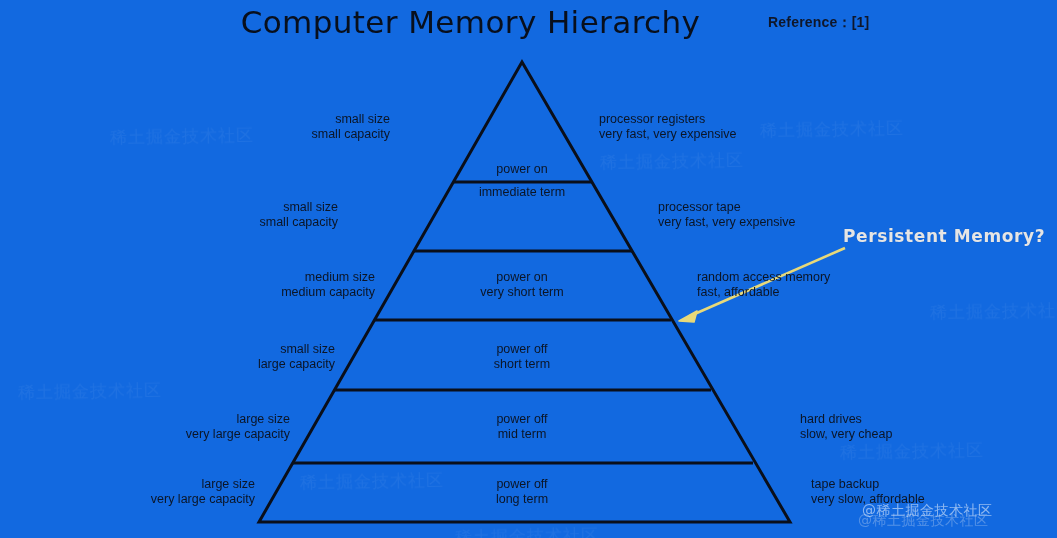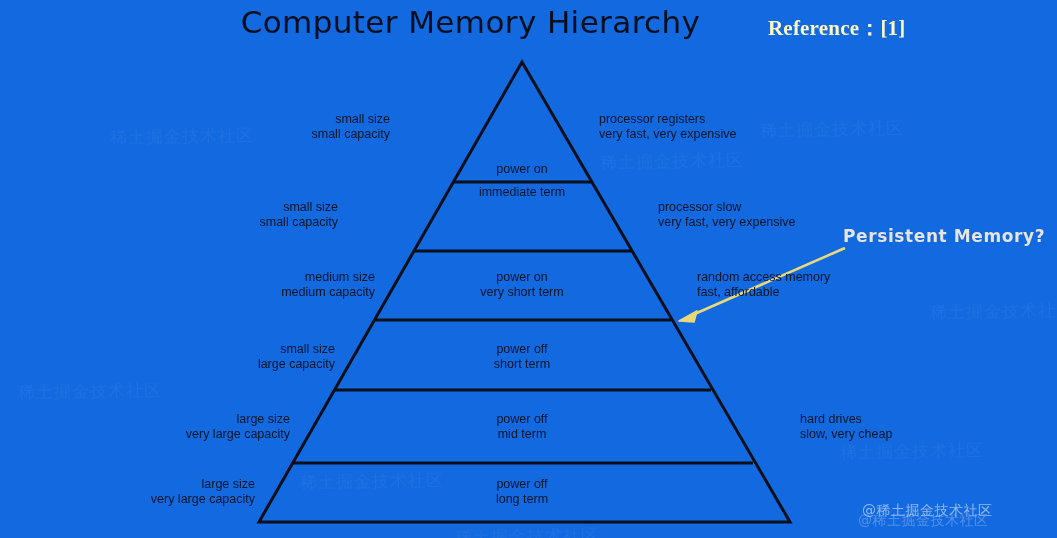--- a/index.html
+++ b/index.html
@@ -49,23 +49,23 @@
     font-size: 31px;
     font-weight: 400;
     letter-spacing: 0.4px;
     white-space: nowrap;
   }
   #title-inner { position: relative; left: -58px; }
   #reference {
     position: absolute;
     left: 768px;
     top: 14px;
-    color: #fef9c3;
-    font-family: Liberation Serif, serif;
-    font-size: 21px;
+    color: #0f172a;
+    font-family: Liberation Sans, sans-serif;
+    font-size: 14px;
     font-weight: 700;
     letter-spacing: 0.2px;
     white-space: nowrap;
   }
 
   
   #pyramid-svg {
     position: absolute;
     left: 0;
     top: 0;
@@ -176,21 +176,21 @@
   <div class="lbl right" style="left:575px; top:112px;">
     <span>processor registers</span>
     <span class="l2">very fast, very expensive</span>
   </div>
 
   <div class="lbl left" style="left:228px; top:200px; width:110px;">
     <span>small size</span>
     <span class="l2">small capacity</span>
   </div>
   <div class="lbl right" style="left:634px; top:200px;">
-    <span>processor slow</span>
+    <span>processor tape</span>
     <span class="l2">very fast, very expensive</span>
   </div>
 
   <div class="lbl left" style="left:265px; top:270px; width:110px;">
     <span>medium size</span>
     <span class="l2">medium capacity</span>
   </div>
   <div class="lbl center" style="left:452px; top:270px; width:140px;">
     <span>power on</span>
     <span class="l2">very short term</span>
@@ -223,19 +223,23 @@
   </div>
 
   <div class="lbl left" style="left:130px; top:477px; width:125px;">
     <span>large size</span>
     <span class="l2">very large capacity</span>
   </div>
   <div class="lbl center" style="left:452px; top:477px; width:140px;">
     <span>power off</span>
     <span class="l2">long term</span>
   </div>
+  <div class="lbl right" style="left:787px; top:477px;">
+    <span>tape backup</span>
+    <span class="l2">very slow, affordable</span>
+  </div>
 
   <div id="annotation">Persistent  Memory?</div>
 
   <div id="corner-wm-2">@稀土掘金技术社区</div>
   <div id="corner-wm">@稀土掘金技术社区</div>
 
 </div>
 
 </body></html>

